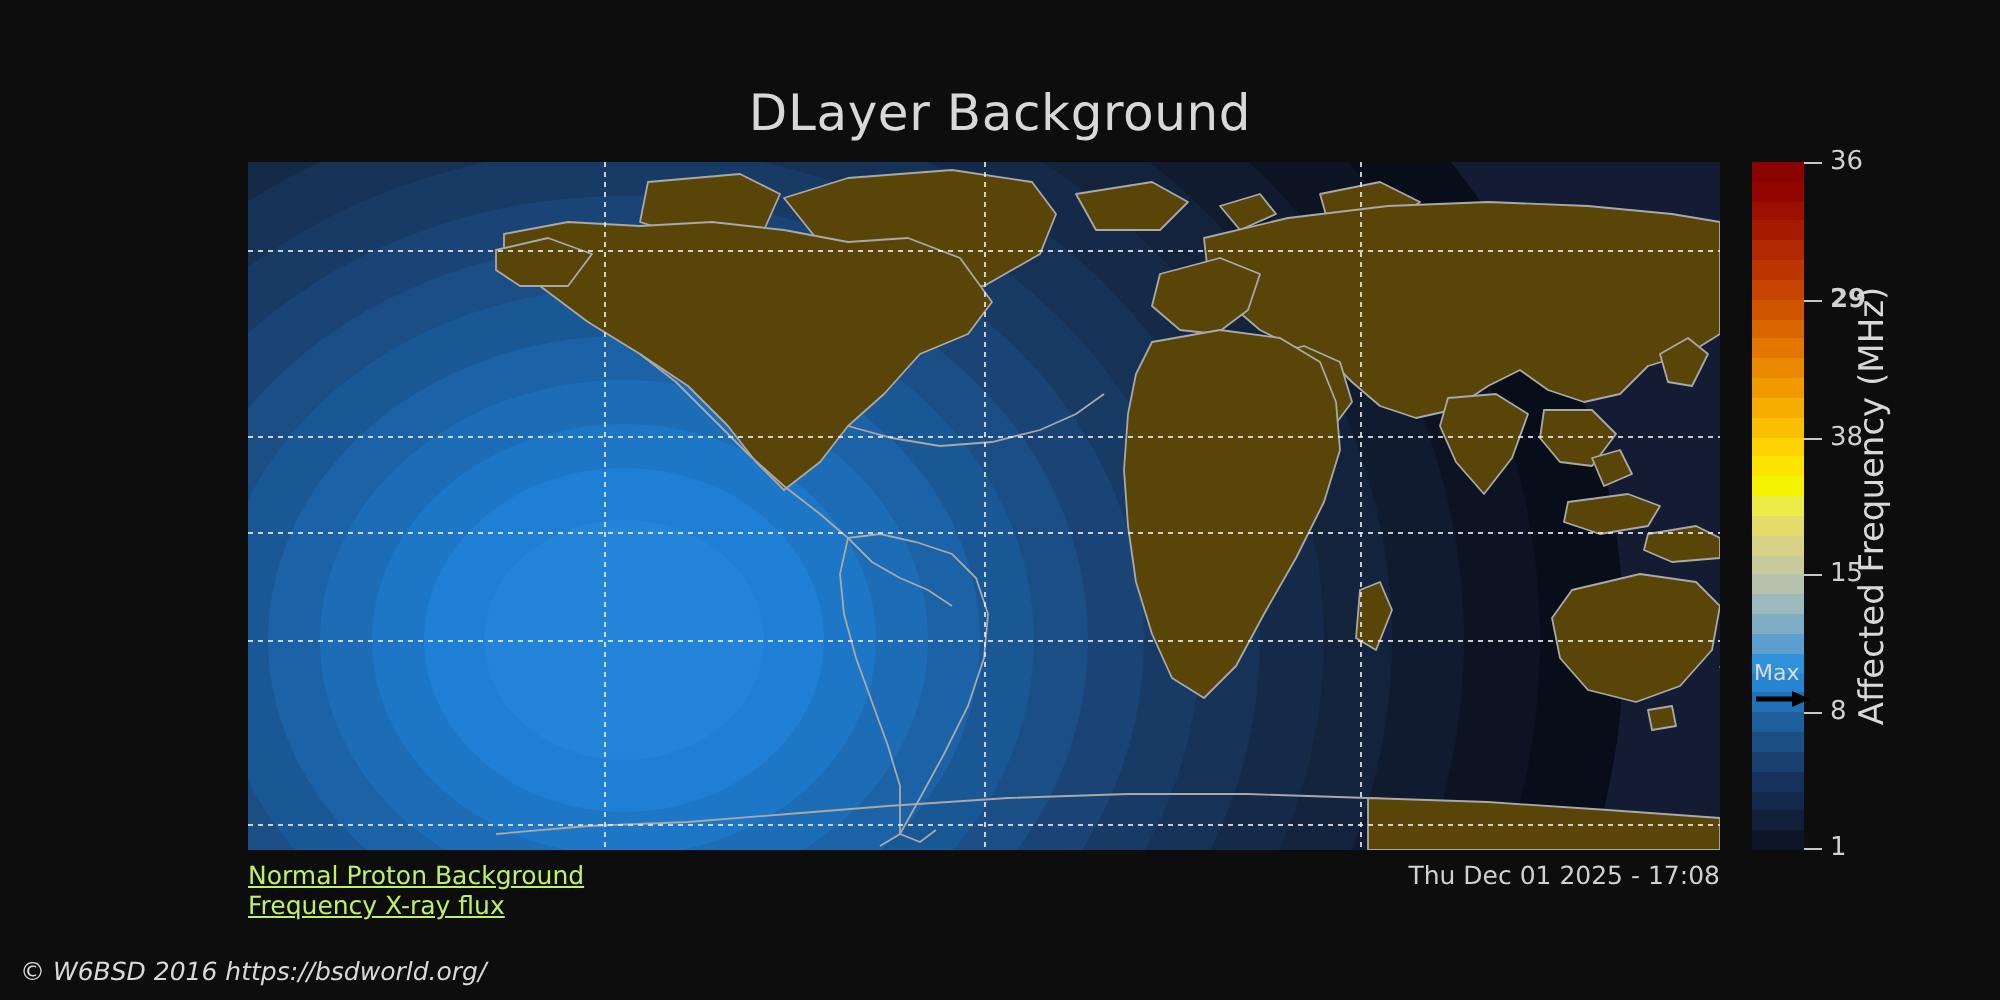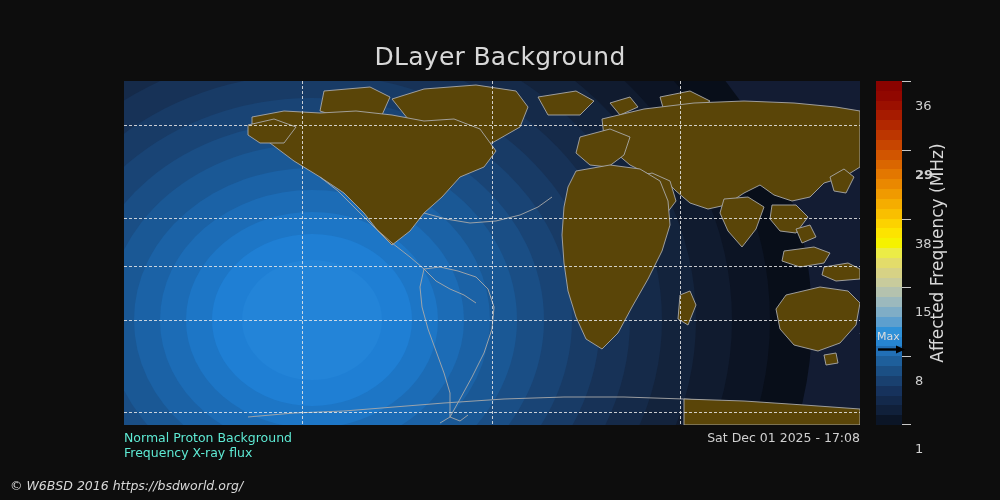--- a/index.html
+++ b/index.html
@@ -40,35 +40,35 @@
     background-size:5px 1px;background-repeat:repeat-x;opacity:.85;}
   .grid-v{top:0;width:1px;height:344px;
     background-image:linear-gradient(to bottom,#e8e8e8 55%,rgba(0,0,0,0) 0%);
     background-size:1px 5px;background-repeat:repeat-y;opacity:.85;}
 
   
   .cbar-wrap{position:absolute;left:876px;top:81px;width:26px;height:344px;}
   .cbar-band{width:26px;}
   .cbar-ticks{position:absolute;left:902px;top:81px;width:20px;height:344px;}
   .tick{position:absolute;left:0;width:9px;height:1px;background:#c8c8c8;}
-  .tick-lbl{position:absolute;left:13px;color:#d0d0d0;font-size:13px;transform:translateY(-50%);white-space:nowrap;margin-top:24px;}
+  .tick-lbl{position:absolute;left:13px;color:#d0d0d0;font-size:13px;transform:translateY(-50%);white-space:nowrap;}
   .cbar-title{
     position:absolute;left:926px;top:81px;height:344px;width:22px;
     display:flex;align-items:center;justify-content:center;
   }
   .cbar-title span{
     color:#d8d8d8;font-size:17px;white-space:nowrap;
     transform:rotate(-90deg);
   }
   .max-marker{position:absolute;left:876px;top:330px;width:30px;height:24px;}
   .max-text{position:absolute;left:1px;top:0px;color:#dcdcdc;font-size:11px;}
   .max-arrow{position:absolute;left:2px;top:15px;width:27px;height:9px;}
 
   
-  .note{position:absolute;left:124px;color:#5eead4;font-size:12.5px;}
+  .note{position:absolute;left:124px;color:#bef264;font-size:12.5px;text-decoration:underline;}
   .note1{top:430px;}
   .note2{top:445px;}
   .stamp{position:absolute;right:140px;top:430px;color:#d0d0d0;font-size:12.5px;}
   .copyright{position:absolute;left:10px;top:478px;color:#d9d9d9;font-size:12.5px;font-style:italic;}
 </style>
 </head>
 <body>
 
 <div class="title">DLayer Background</div>
 
@@ -223,14 +223,14 @@
 <div class="max-marker">
   <div class="max-text">Max</div>
   <svg class="max-arrow" viewBox="0 0 27 9">
     <path d="M0,4.5 L19,4.5" stroke="#000" stroke-width="2.4"></path>
     <path d="M18,0.5 L27,4.5 L18,8.5 Z" fill="#000"></path>
   </svg>
 </div>
 
 <div class="note note1">Normal Proton Background</div>
 <div class="note note2">Frequency X-ray flux</div>
-<div class="stamp">Sat Dec 01 2025 - 17:08</div>
+<div class="stamp">Thu Dec 01 2025 - 17:08</div>
 <div class="copyright">© W6BSD 2016 https://bsdworld.org/</div>
 
 </body></html>

